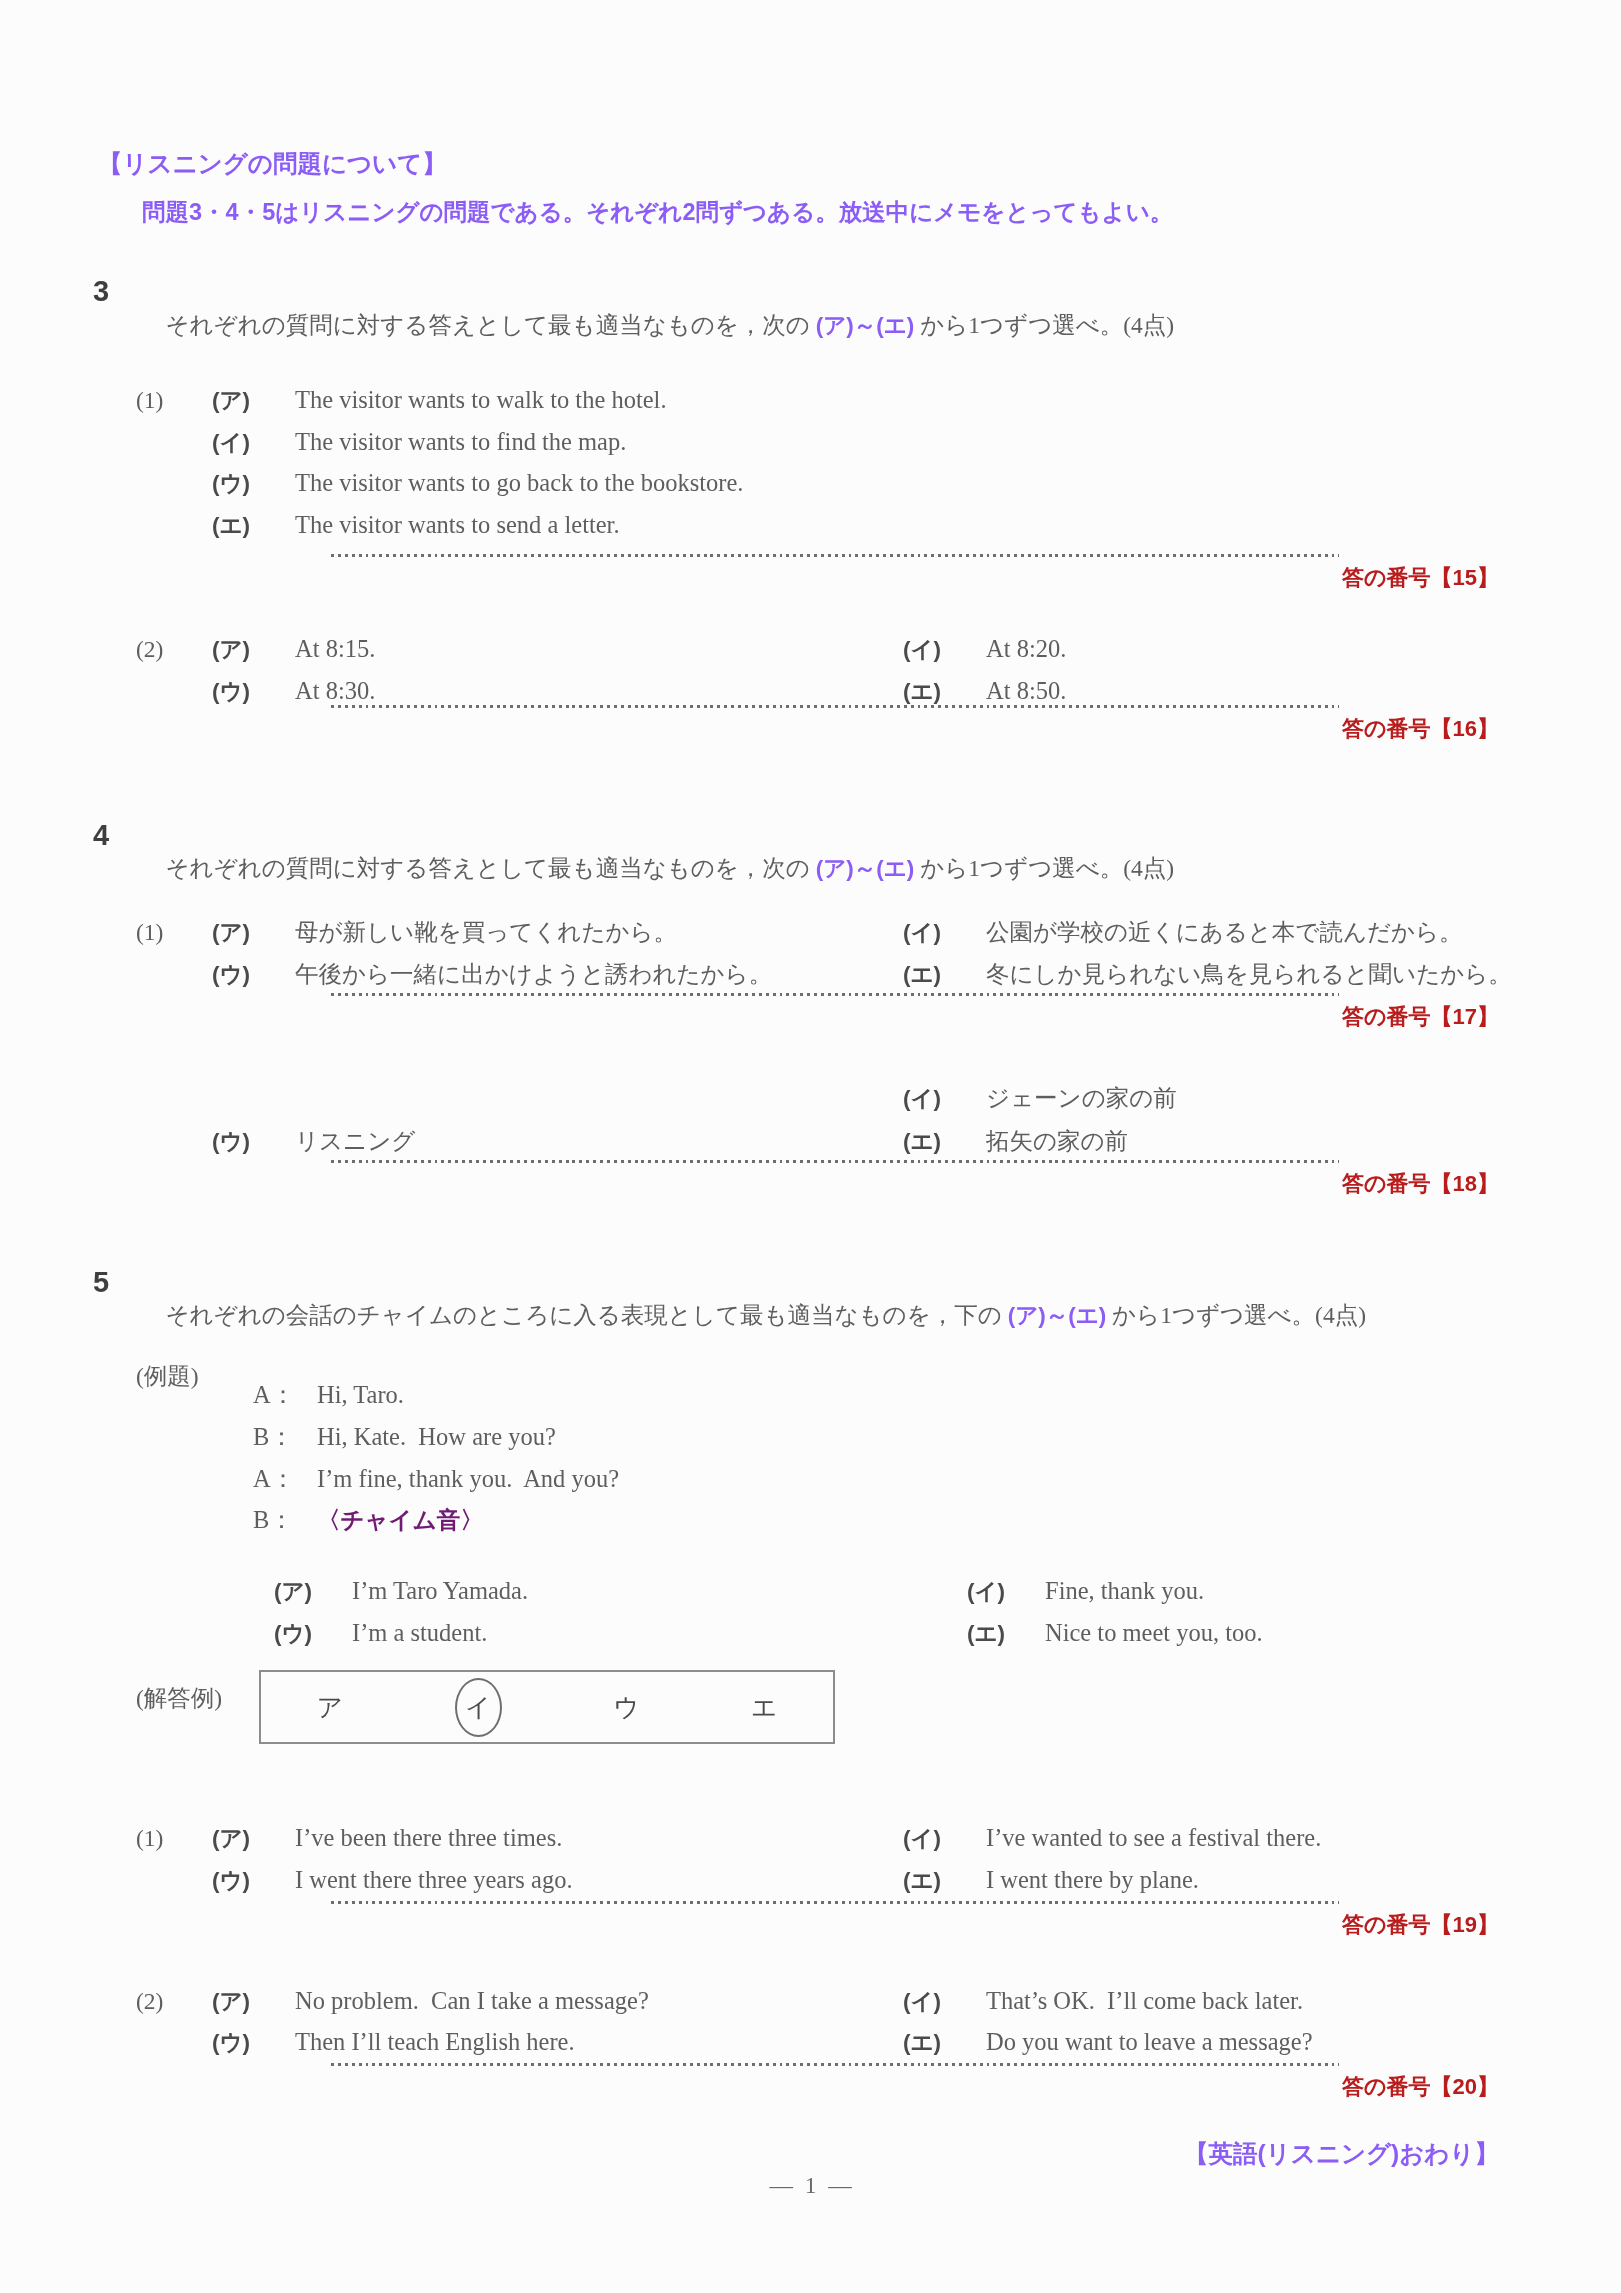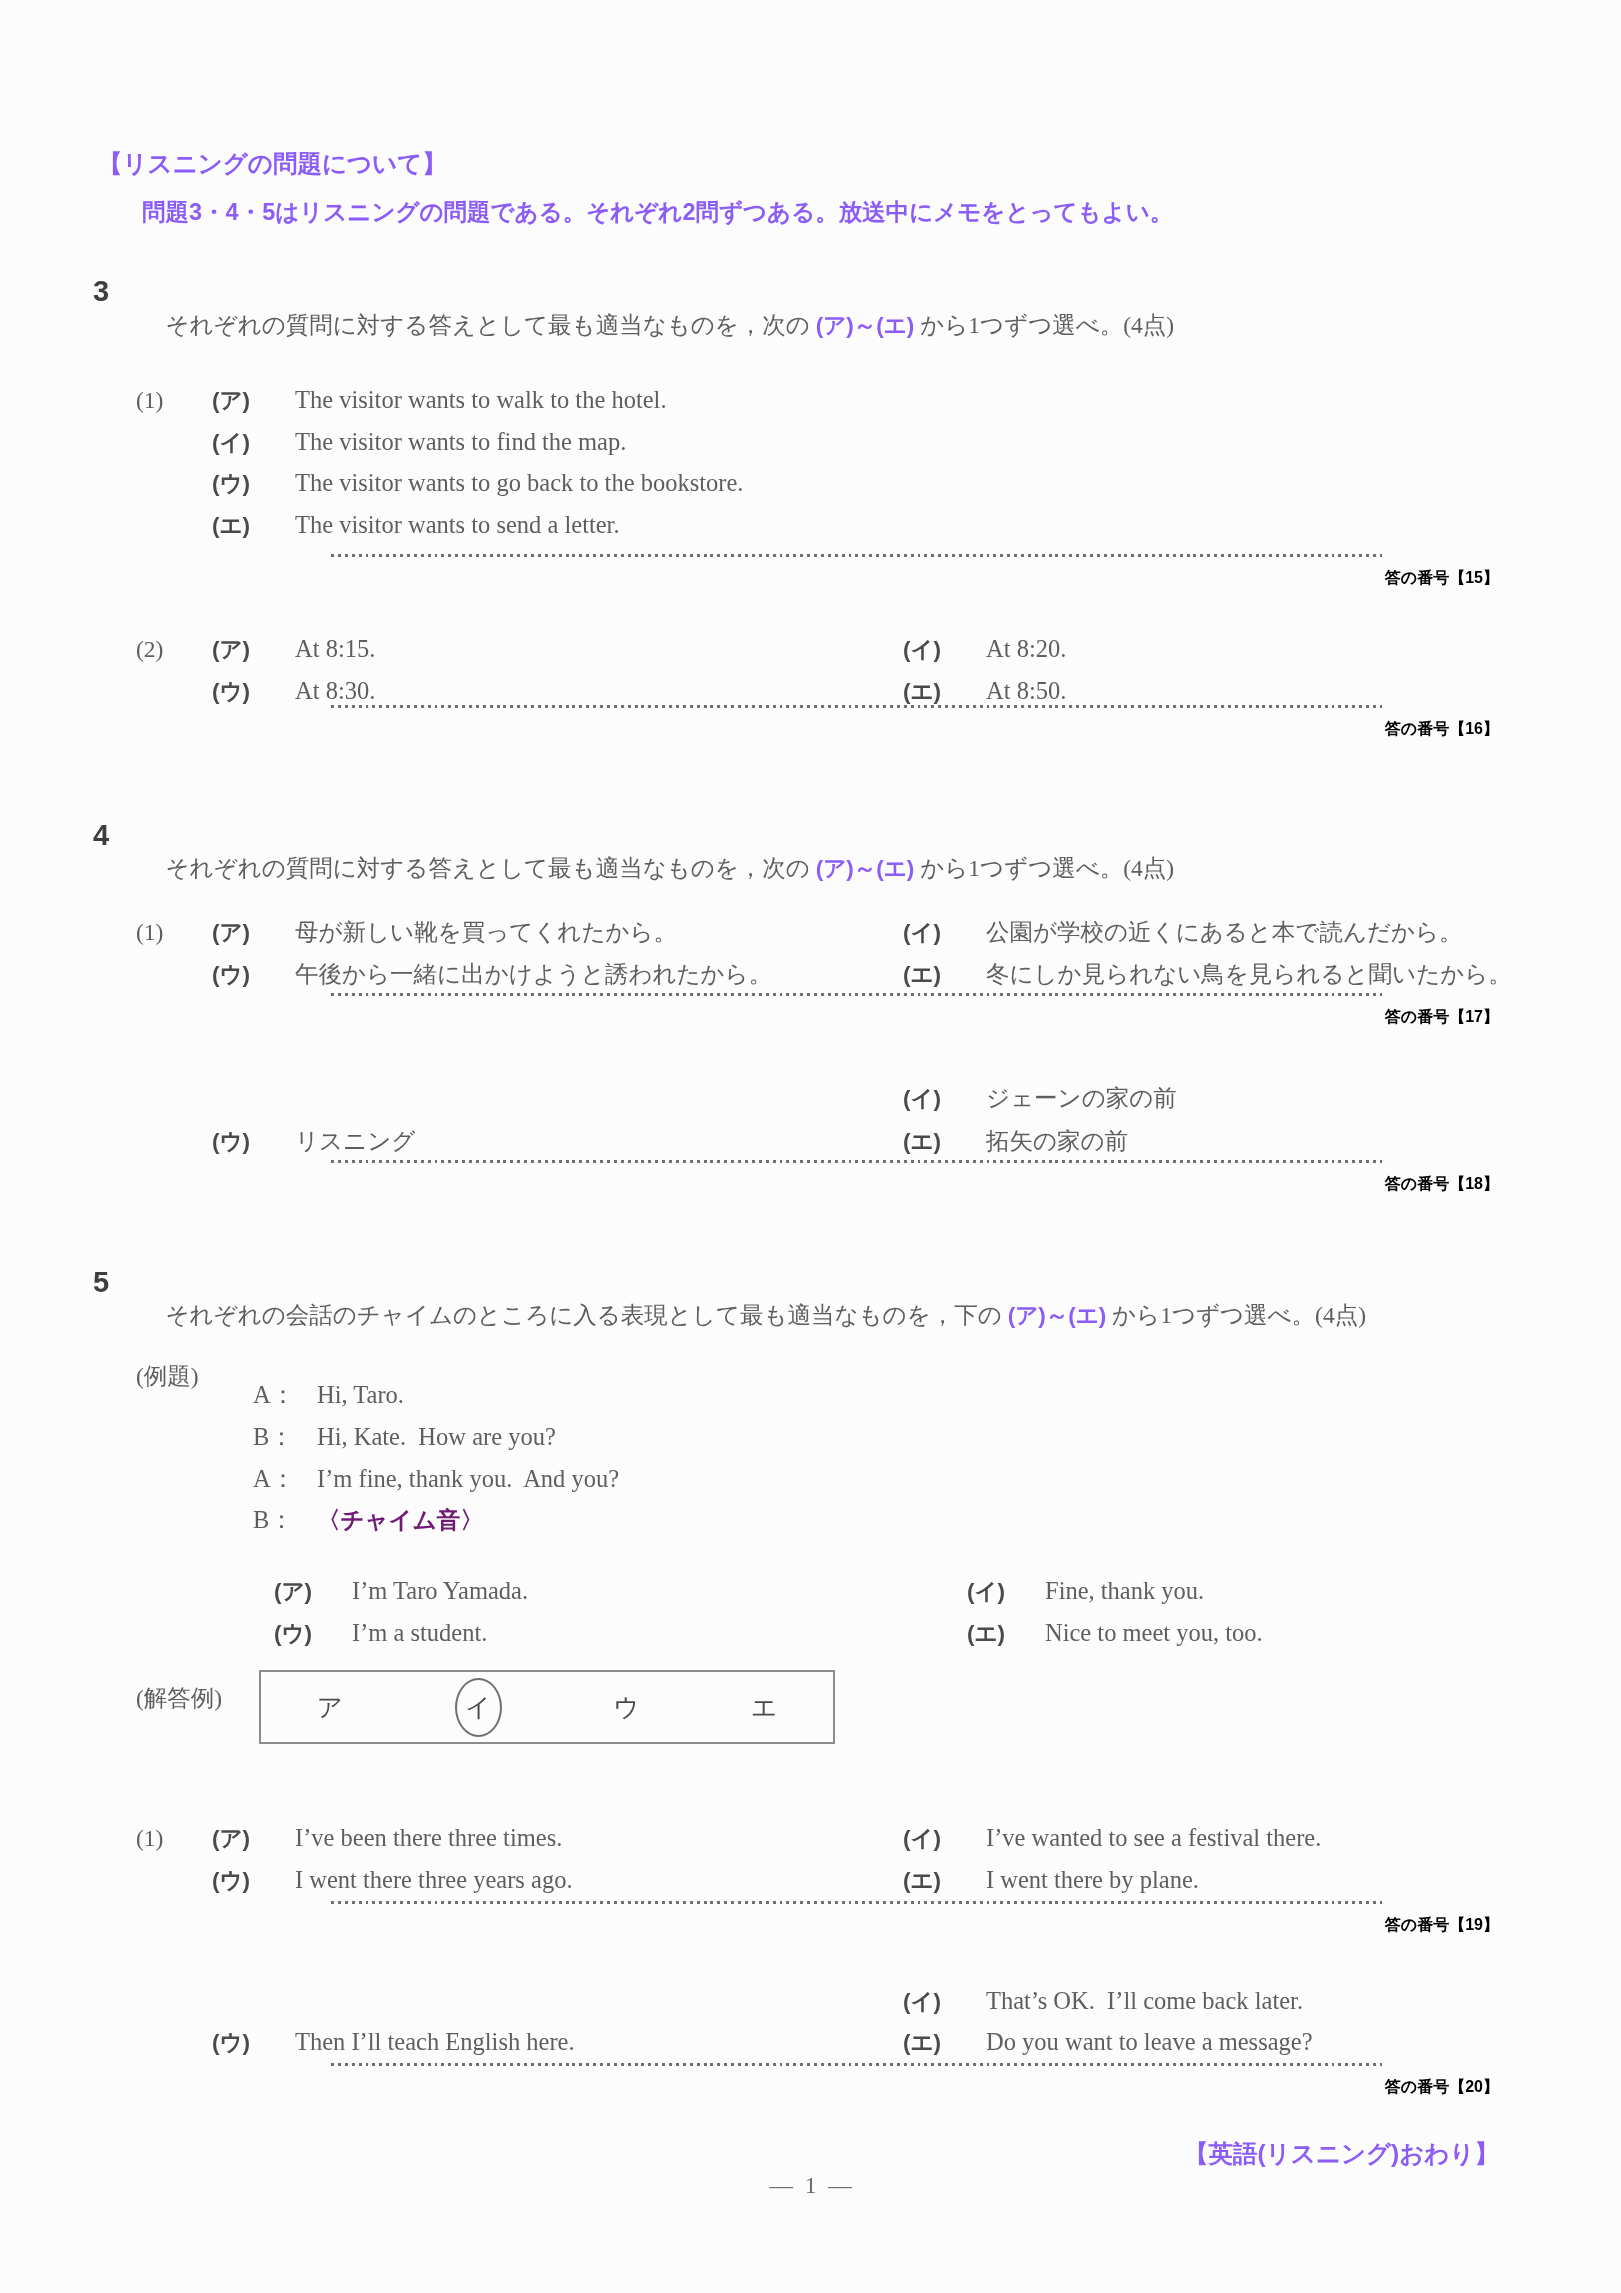--- a/index.html
+++ b/index.html
@@ -23,22 +23,22 @@
   .qnum{display:inline-block;width:76px;font-size:23.5px;}
   .m{display:inline-block;width:83px;font-size:22.5px;font-weight:700;
      font-family:"Liberation Sans","DejaVu Sans",sans-serif;color:#4a4a4a;}
   .m-ex{width:78px;}
   .en{font-size:24.5px;}
   .ja{font-size:23.5px;}
   .ansline{position:absolute;left:331px;right:122px;height:29px;
      display:flex;align-items:center;}
   .leader{flex:1;height:2.9px;margin-right:2.9px;
      background-image:repeating-linear-gradient(to right,#6e6e6e 0 2.9px,transparent 2.9px 6.9px);}
-  .anslabel{font-size:16px;font-weight:700;white-space:pre;
-     font-family:"Liberation Sans","DejaVu Sans",sans-serif;color:#000000;margin-top:45px;}
+  .anslabel{font-size:22px;font-weight:700;white-space:pre;
+     font-family:"Liberation Sans","DejaVu Sans",sans-serif;color:#b91c1c;margin-top:45px;}
   .sp{display:inline-block;width:64px;font-size:24.5px;}
   .chime{font-size:23.5px;font-weight:700;color:#701a75;
      font-family:"Liberation Sans","DejaVu Sans",sans-serif;}
   .ansbox{position:absolute;left:259px;top:1670px;width:576px;height:74px;
      border:2px solid #8c8c8c;display:flex;align-items:center;justify-content:space-around;
      box-sizing:border-box;}
   .letter{font-size:25.5px;color:#4a4a4a;font-family:"Liberation Sans","DejaVu Sans",sans-serif;}
   .circle{display:flex;align-items:center;justify-content:center;
      width:47px;height:59px;border:2px solid #6f6f6f;border-radius:50%;box-sizing:border-box;}
   .endnote{font-size:24.5px;}
@@ -179,20 +179,23 @@
     <span class="m">(ウ)</span><span class="s en">I went there three years ago.</span>
   </div>
   <div class="abs" style="left:887px;top:1847px">
     <span class="m">(エ)</span><span class="s en">I went there by plane.</span>
   </div>
   <div class="ansline" style="top:1888px">
     <div class="leader"></div>
     <span class="anslabel">答の番号【19】</span>
   </div>
 
+  <div class="abs" style="left:120px;top:1968px">
+    <span class="qnum s">(2)</span><span class="m">(ア)</span><span class="s en">No problem.  Can I take a message?</span>
+  </div>
   <div class="abs" style="left:887px;top:1968px">
     <span class="m">(イ)</span><span class="s en">That’s OK.  I’ll come back later.</span>
   </div>
   <div class="abs" style="left:196px;top:2009px">
     <span class="m">(ウ)</span><span class="s en">Then I’ll teach English here.</span>
   </div>
   <div class="abs" style="left:887px;top:2009px">
     <span class="m">(エ)</span><span class="s en">Do you want to leave a message?</span>
   </div>
   <div class="ansline" style="top:2050px">

